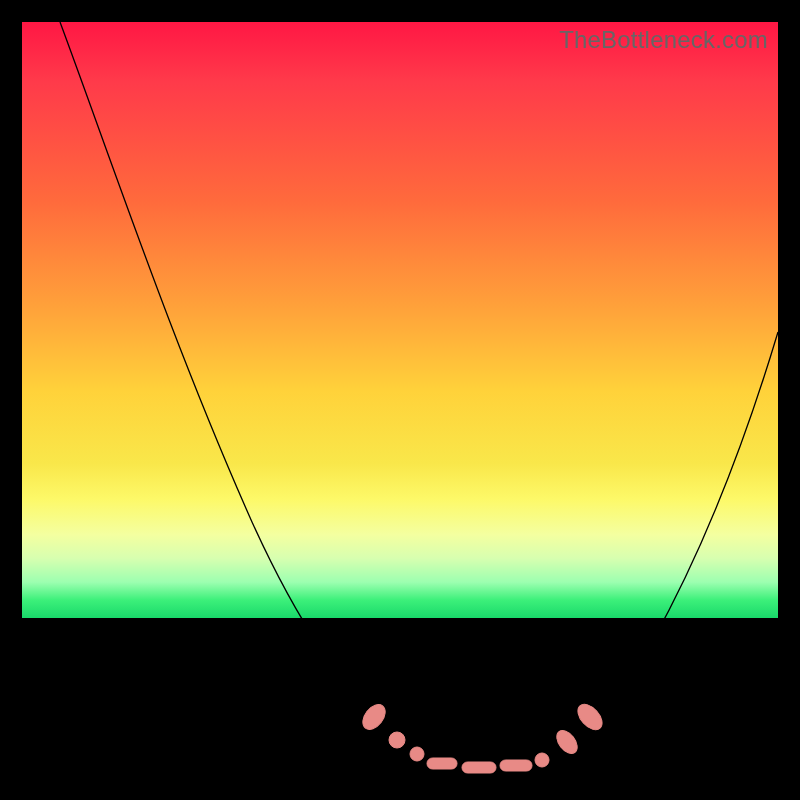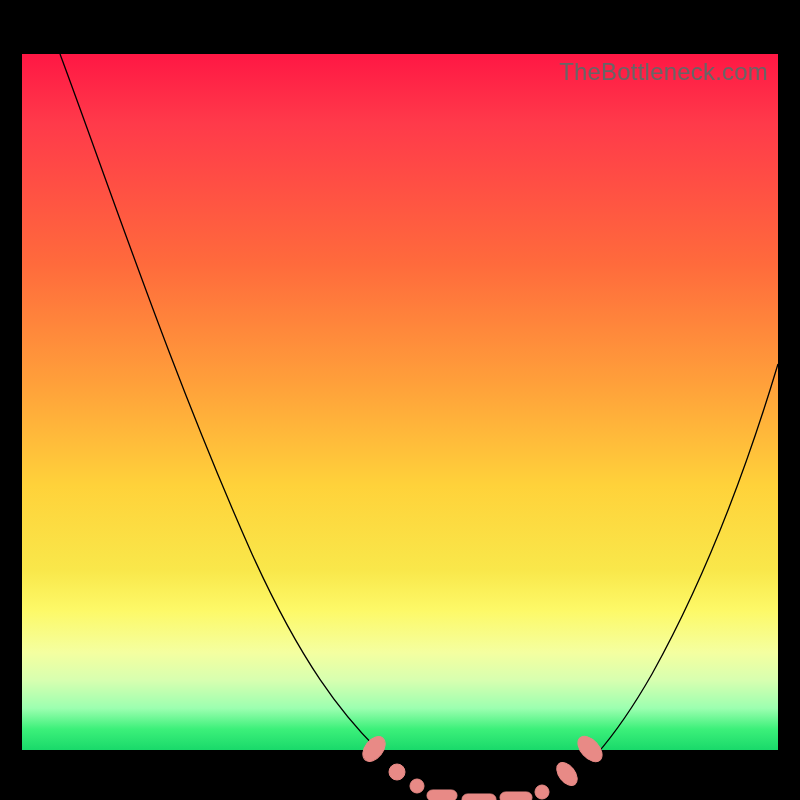--- a/index.html
+++ b/index.html
@@ -17,37 +17,36 @@
     top: 0;
     width: 800px;
     height: 800px;
     background: #000;
   }
   .plot {
     position: absolute;
     left: 22px;
     top: 22px;
     width: 756px;
-    height: 696px;
+    height: 596px;
     
     background: linear-gradient(to bottom,
       #ff1744 0%,
       #ff3a4a 10%,
       #ff6a3c 30%,
       #ffa23a 48%,
       #ffd23a 62%,
       #f9e74a 74%,
       #fdf968 80%,
       #f4ffa0 86%,
       #d7ffb0 90%,
       #9cffb0 94%,
       #3cf07a 97%,
       #19d96a 100%
     );
-    margin-top: 32px;
   }
   .watermark {
     position: absolute;
     top: 4px;
     right: 10px;
     color: #666;
     font-size: 24px;
     font-weight: 500;
     letter-spacing: 0.2px;
     user-select: none;

